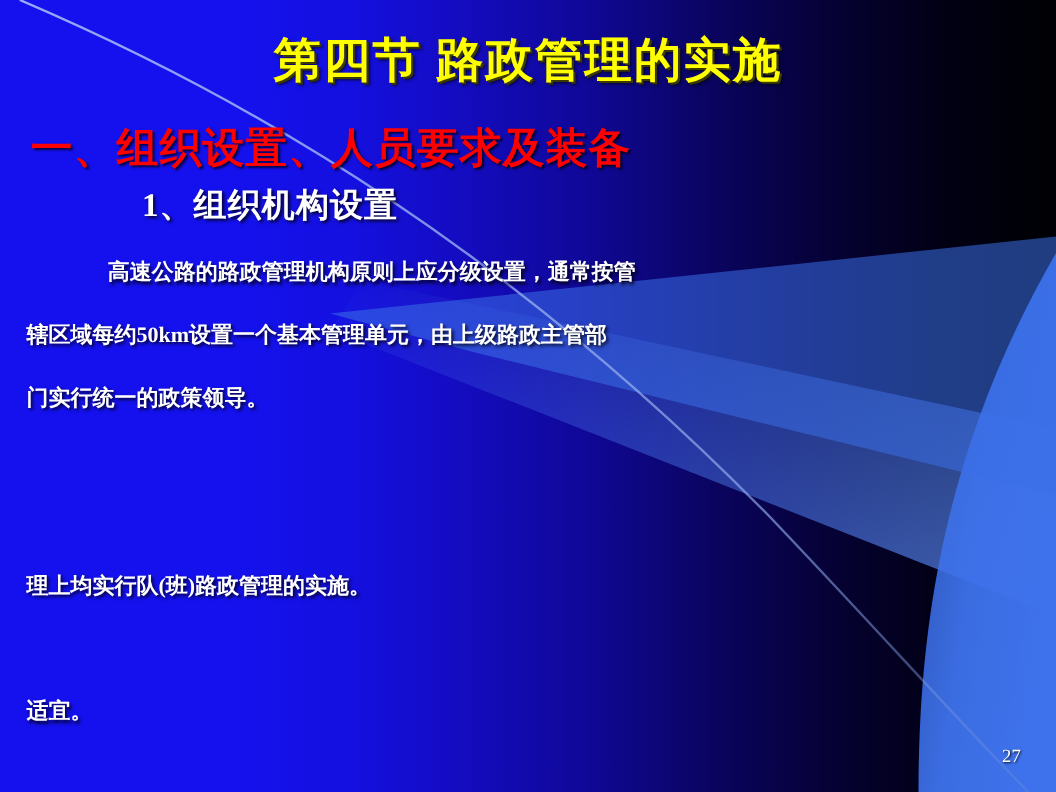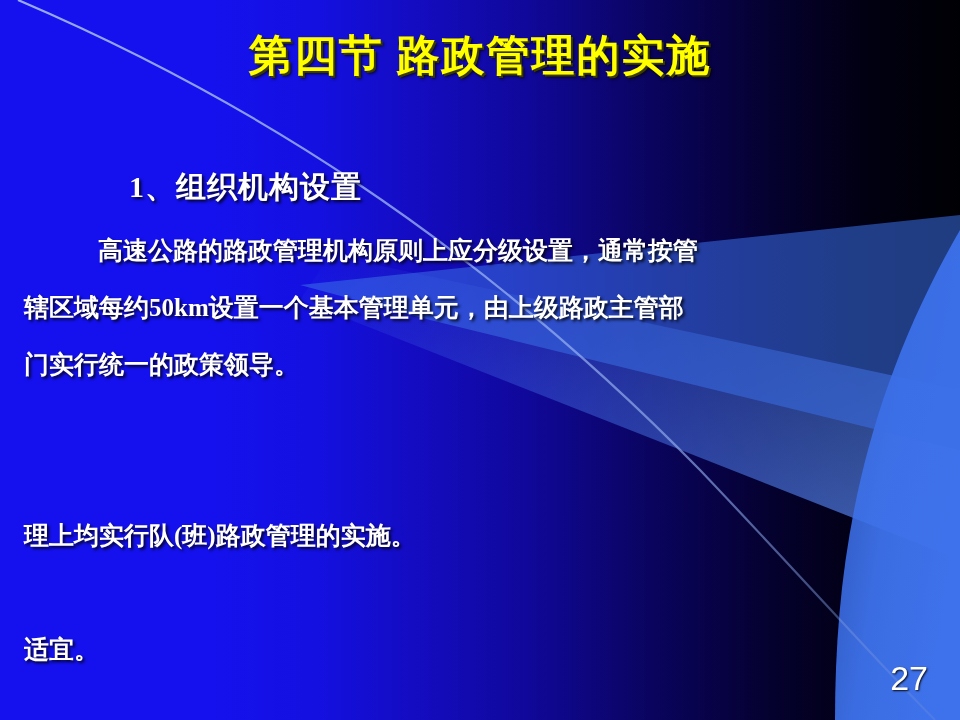--- a/index.html
+++ b/index.html
@@ -87,39 +87,39 @@
     font-family: "Liberation Serif", "DejaVu Serif", serif;
     white-space: nowrap;
     margin-left: 27px;
   }
 
   .body-line {
     position: absolute;
     left: 0;
     width: 917px;
     color: #FFFFFF;
-    font-size: 25px;
+    font-size: 20px;
     font-weight: bold;
     line-height: 1;
     letter-spacing: 0px;
     text-shadow: 2px 2px 3px rgba(0,0,0,0.85);
     font-family: "Liberation Serif", "DejaVu Serif", serif;
     white-space: nowrap;
     box-sizing: border-box;
     padding-left: 24px;
   }
   .body-line.indent { padding-left: 98px; }
 
   .page-number {
     position: absolute;
     right: 32px;
     bottom: 22px;
     color: #FFFFFF;
-    font-size: 34px;
-    font-family: Liberation Sans, sans-serif;
+    font-size: 17px;
+    font-family: Liberation Serif, serif;
     text-shadow: 1px 1px 2px rgba(0,0,0,0.9);
     margin-top: 34px;
   }
 </style>
 </head>
 <body>
 
 <div id="slide">
 
   <svg id="bg-deco" viewBox="0 0 960 720" preserveAspectRatio="none">
@@ -146,20 +146,21 @@
     <path d="M 960 230 L 960 720 L 835 720 C 835 560, 862 400, 960 230 Z" fill="url(#wedgeGrad)"></path>
 
     <path d="M 300 285 L 960 215 L 960 450 L 430 320 Z" fill="#3B6FE8" fill-opacity="0.55"></path>
 
     <path d="M 18 0 C 240 95, 470 235, 700 470 C 800 575, 880 665, 935 720" fill="none" stroke="url(#arcGrad)" stroke-width="2.2"></path>
   </svg>
 
   <div id="content">
     <div class="slide-title">第四节  路政管理的实施</div>
 
+    <div class="section-head">一、组织设置、人员要求及装备</div>
 
     <div class="sub-head">1、组织机构设置</div>
 
     <div class="body-line indent" style="top:238px">高速公路的路政管理机构原则上应分级设置，通常按管</div>
     <div class="body-line" style="top:295px">辖区域每约50km设置一个基本管理单元，由上级路政主管部</div>
     <div class="body-line" style="top:352px">门实行统一的政策领导。</div>
     <div class="body-line" style="top:523px">理上均实行队(班)路政管理的实施。</div>
     <div class="body-line" style="top:637px">适宜。</div>
 
     <div class="page-number">27</div>

